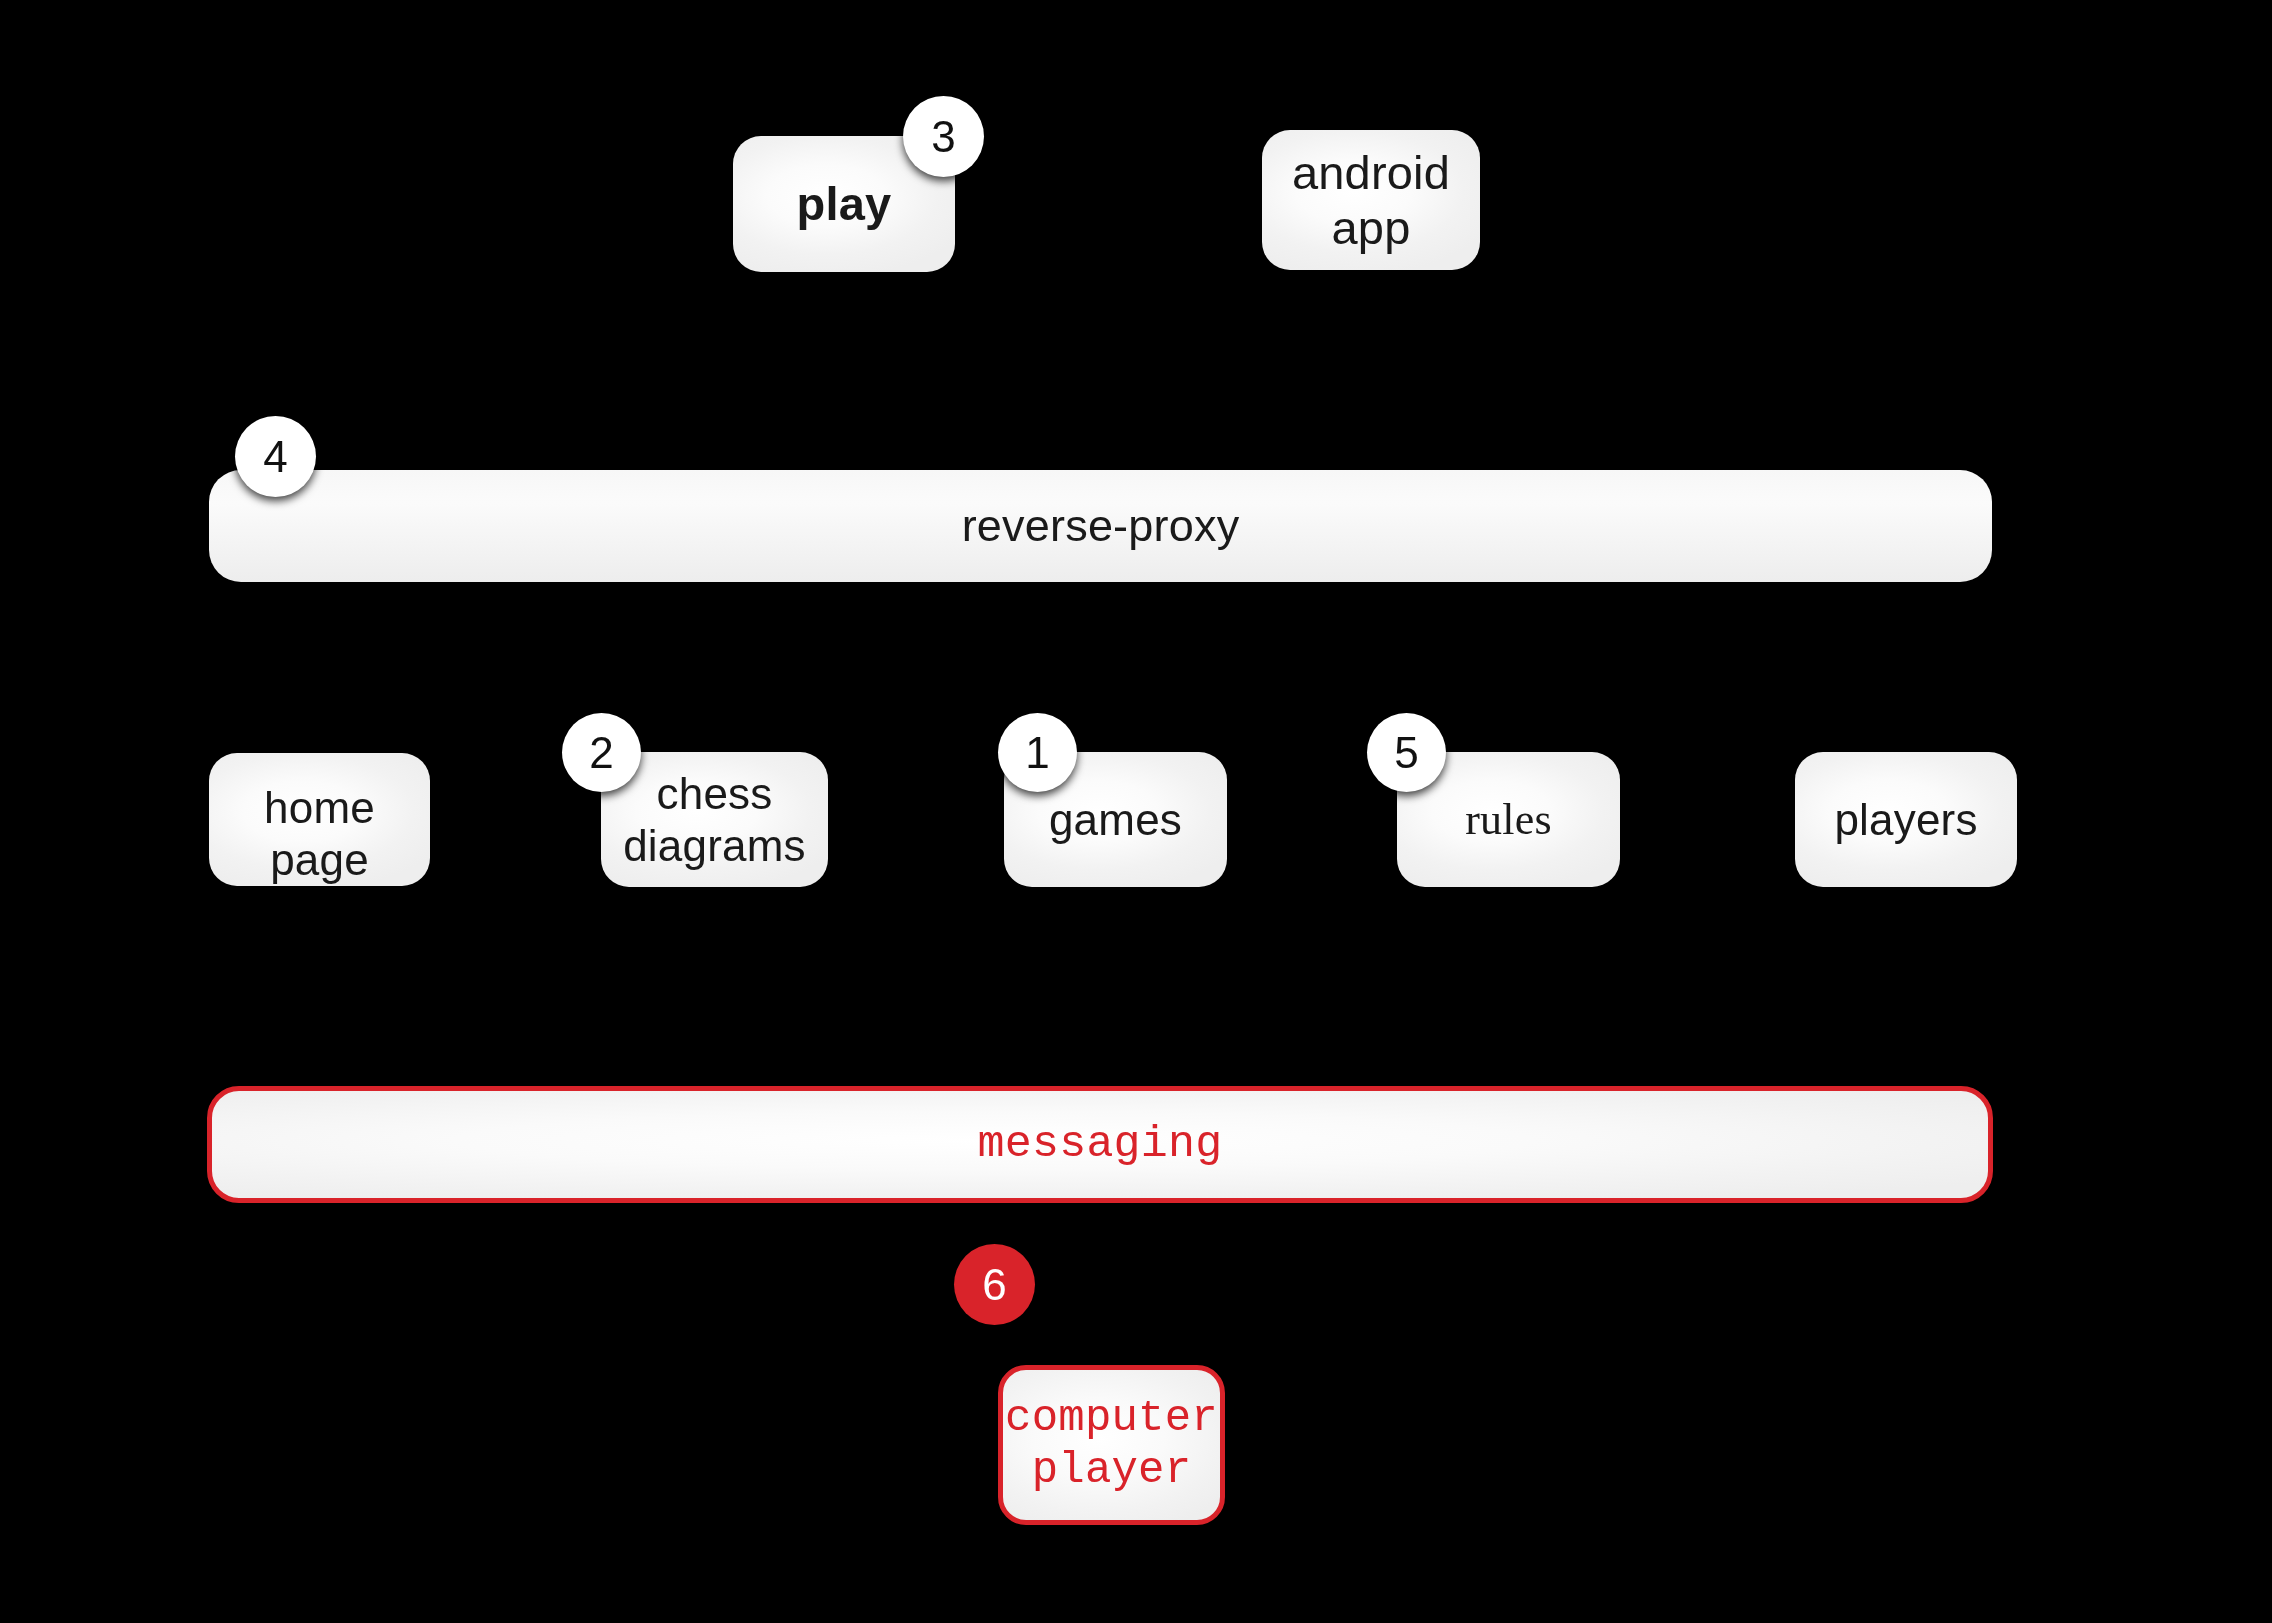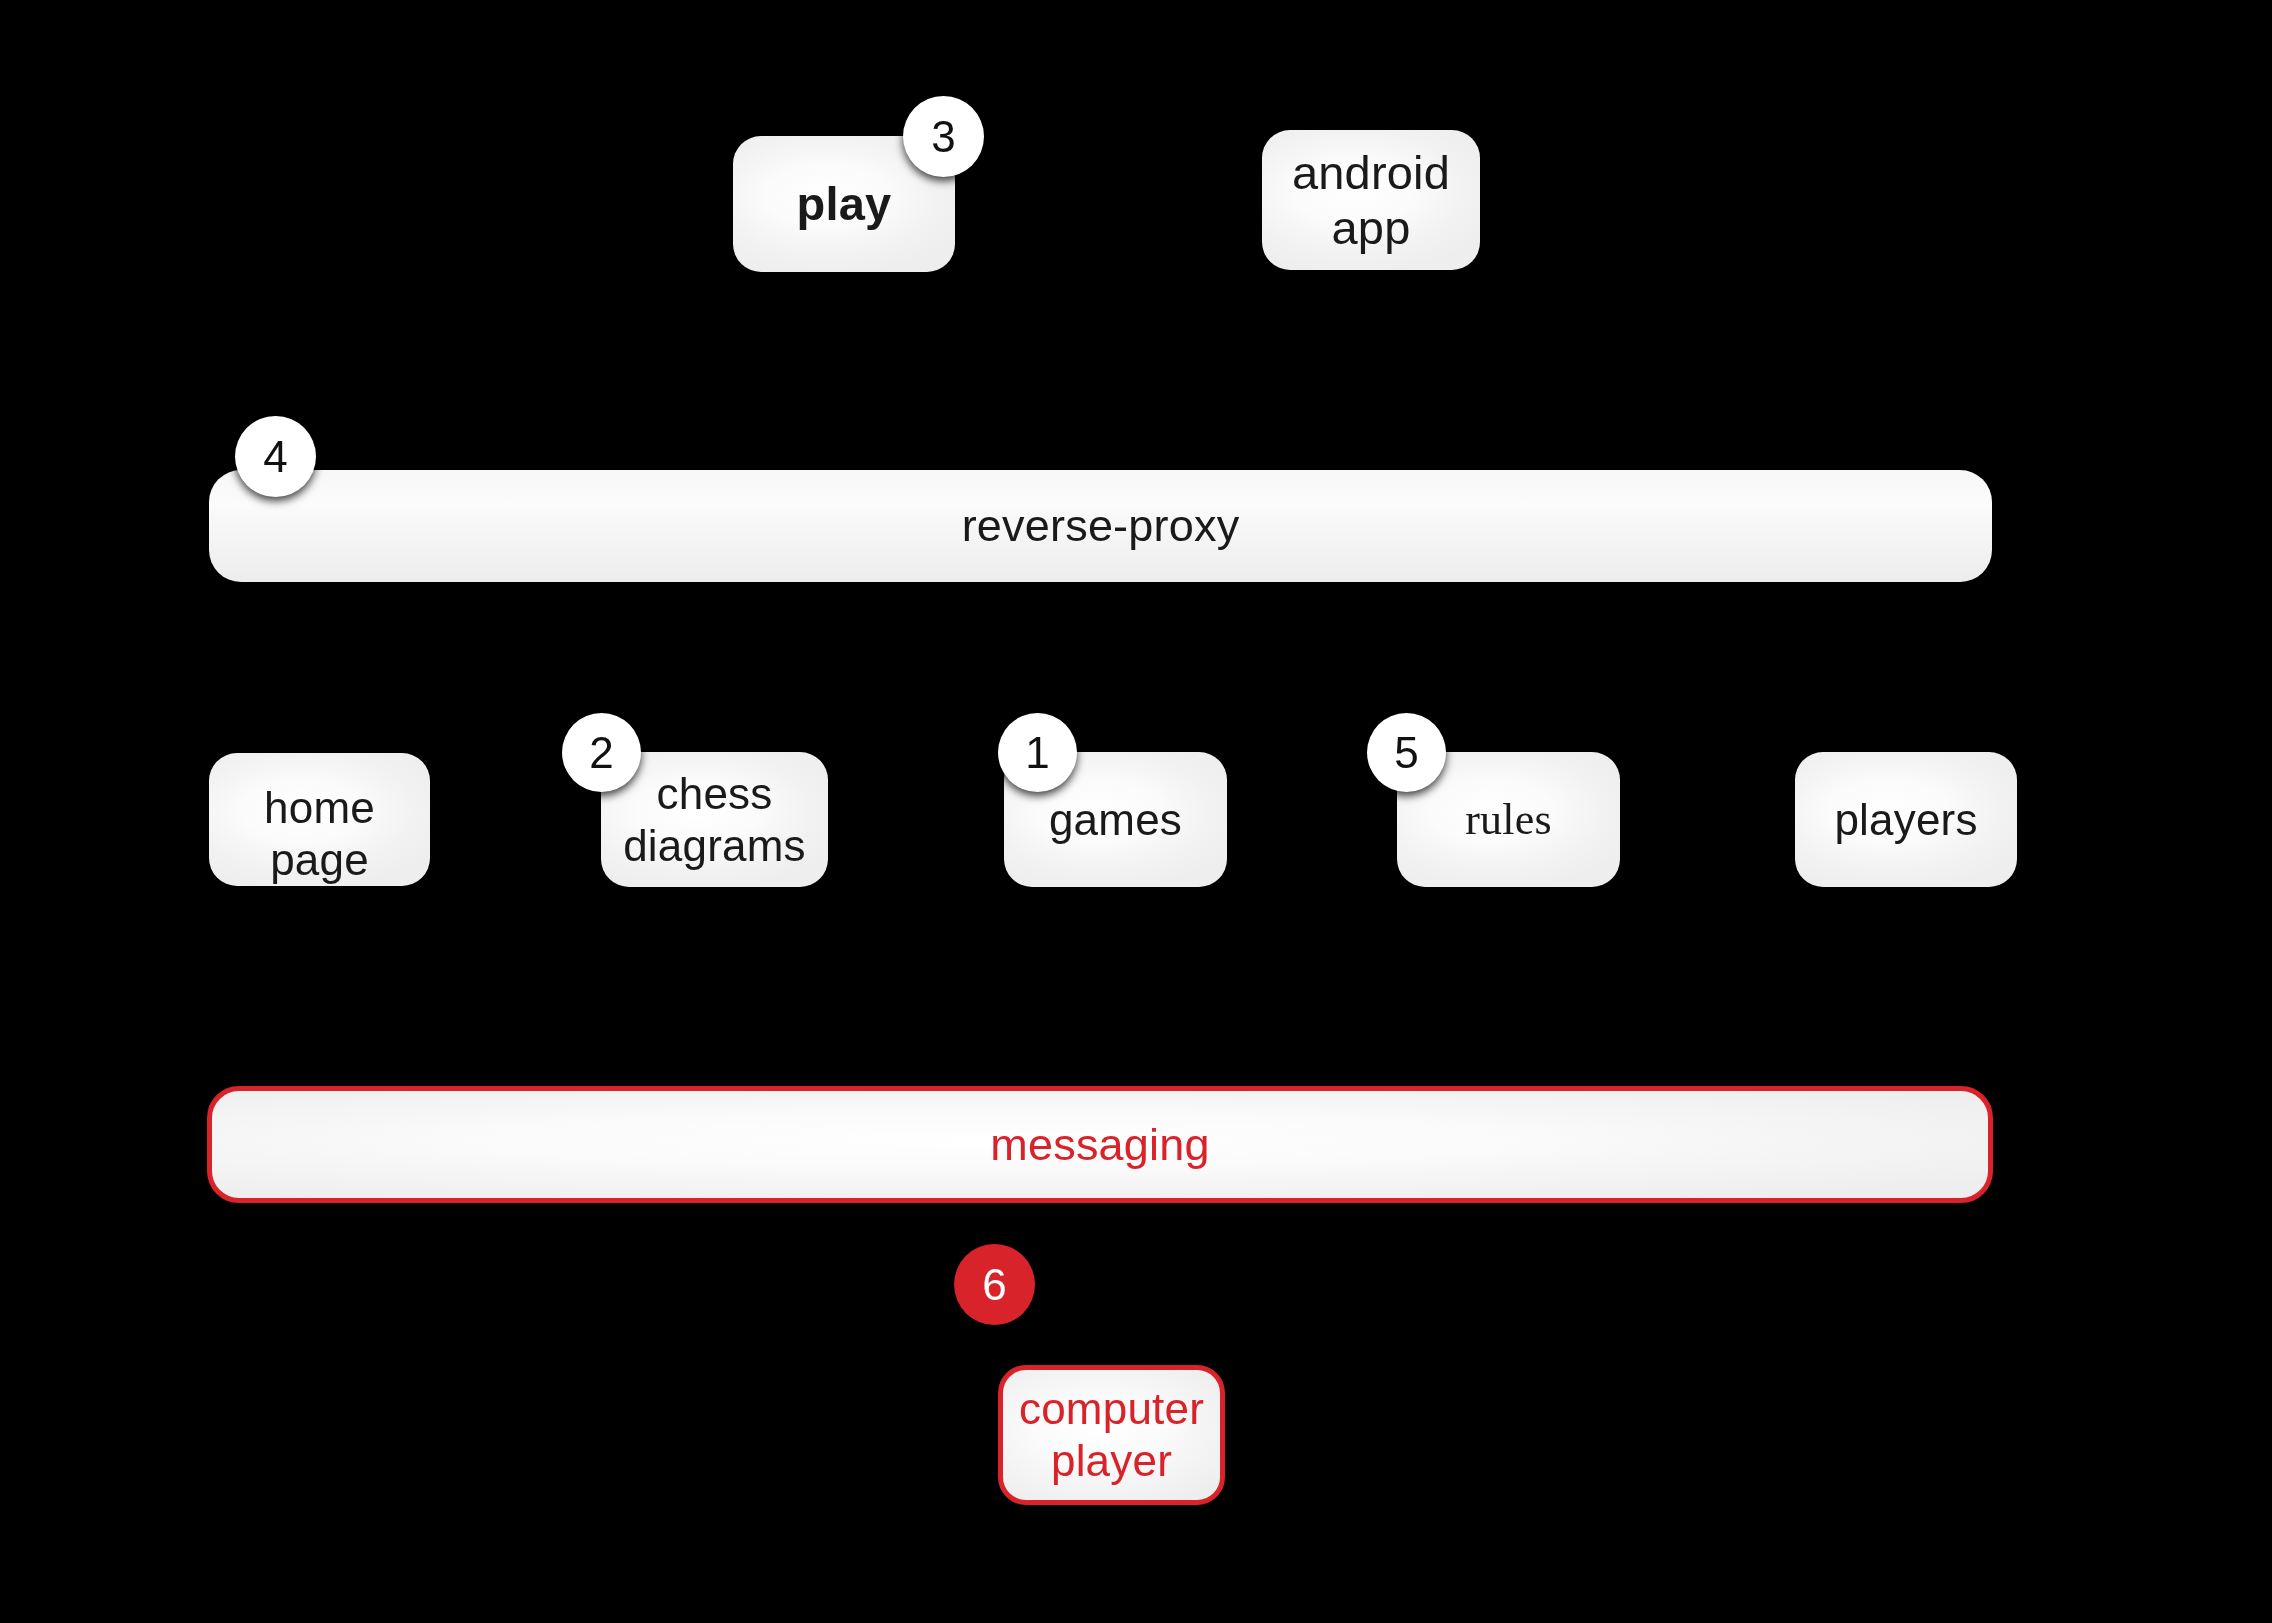--- a/index.html
+++ b/index.html
@@ -41,20 +41,21 @@
     border-radius: 32px;
     background:
       linear-gradient(180deg, #f7f7f7 0%, #fbfbfb 30%, #f4f4f4 64%, #ededed 100%);
   }
   .node.accent {
     border: 5.7px solid var(--accent, #d9232a);
     color: var(--accent, #d9232a);
     background:
       radial-gradient(ellipse 72% 64% at 44% 46%, #ffffff 0%, #fafafa 42%, #f2f2f2 78%, #eeeeee 100%);
     box-shadow: 0 4.9px 11.4px rgba(0,0,0,0.5);
+    font-family: Liberation Mono, monospace;
   }
   .node .node-label {
     display: block;
     white-space: pre-line;
   }
 
   
   .badge {
     position: absolute;
     box-sizing: border-box;
@@ -137,19 +138,19 @@
   </div>
 
   <div class="node bar accent t-bar" style="left:207px; top:1071px; width:1786px; height:117px; --accent:#d9232a;">
     <span class="node-label">messaging</span>
   </div>
 
   <div class="badge accent b-num" style="left:954px; top:1244px; width:81px; height:81px; --accent:#d9232a;">
     <span>6</span>
   </div>
 
-  <div class="node accent t-md" style="left:998px; top:1365px; width:227px; height:140px; --accent:#d9232a;">
+  <div class="node accent t-md" style="left:998px; top:1365px; width:227px; height:160px; --accent:#d9232a;">
     <span class="node-label">computer
 player</span>
   </div>
 
 </div>
 
 
 </body></html>

